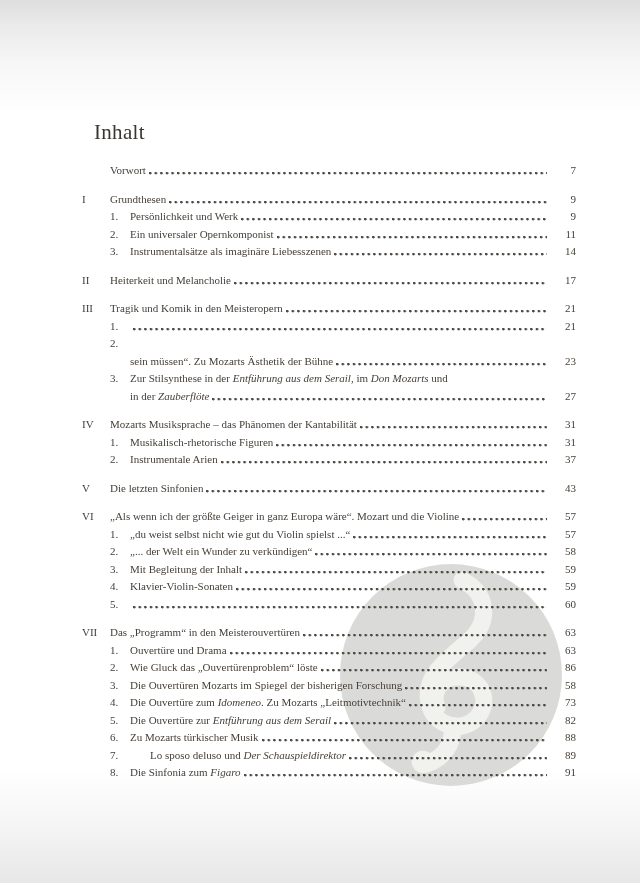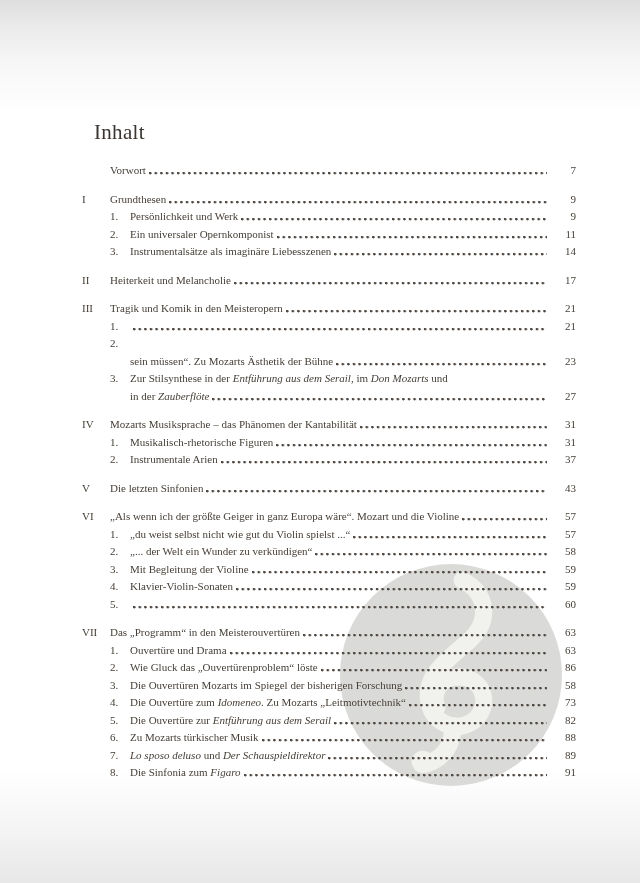--- a/index.html
+++ b/index.html
@@ -159,21 +159,21 @@
         <span class="page-num">57</span>
       </div>
       <div class="row l1">
         <span class="num">2.</span>
         <span class="title"><span>„... der Welt ein Wunder zu verkündigen“</span></span>
         <span class="dots"></span>
         <span class="page-num">58</span>
       </div>
       <div class="row l1">
         <span class="num">3.</span>
-        <span class="title"><span>Mit Begleitung der Violine</span></span>
+        <span class="title"><span>Mit Begleitung der Inhalt</span></span>
         <span class="dots"></span>
         <span class="page-num">59</span>
       </div>
       <div class="row l1">
         <span class="num">4.</span>
         <span class="title"><span>Klavier-Violin-Sonaten</span></span>
         <span class="dots"></span>
         <span class="page-num">59</span>
       </div>
       <div class="row l1">
@@ -218,21 +218,21 @@
         <span class="page-num">82</span>
       </div>
       <div class="row l1">
         <span class="num">6.</span>
         <span class="title"><span>Zu Mozarts türkischer Musik</span></span>
         <span class="dots"></span>
         <span class="page-num">88</span>
       </div>
       <div class="row l1">
         <span class="num">7.</span>
-        <span class="title"><span></span><span style="font-style: italic;">Lo sposo deluso</span><span> und </span><span style="font-style: italic;">Der Schauspieldirektor</span><span></span></span>
+        <span class="title"><span></span><span style=" margin-left: 20px;">Lo sposo deluso</span><span> und </span><span style="font-style: italic;">Der Schauspieldirektor</span><span></span></span>
         <span class="dots"></span>
         <span class="page-num">89</span>
       </div>
       <div class="row l1">
         <span class="num">8.</span>
         <span class="title"><span>Die Sinfonia zum </span><span style="font-style: italic;">Figaro</span><span></span></span>
         <span class="dots"></span>
         <span class="page-num">91</span>
       </div>
     </div>

